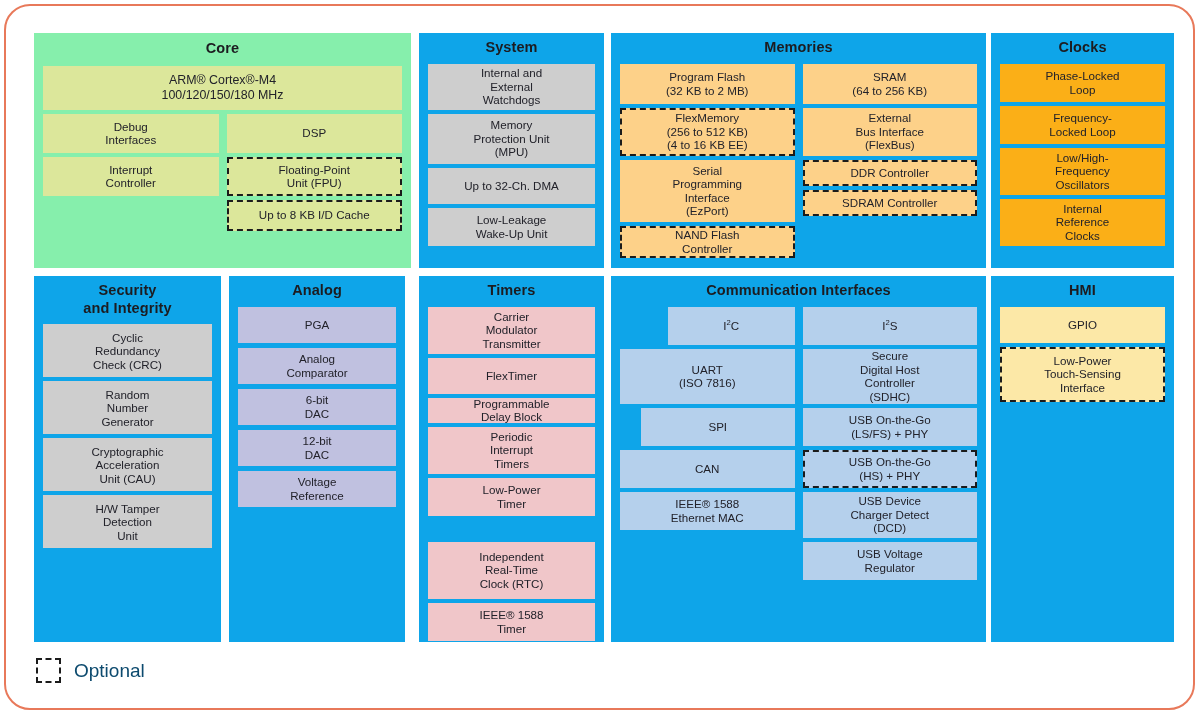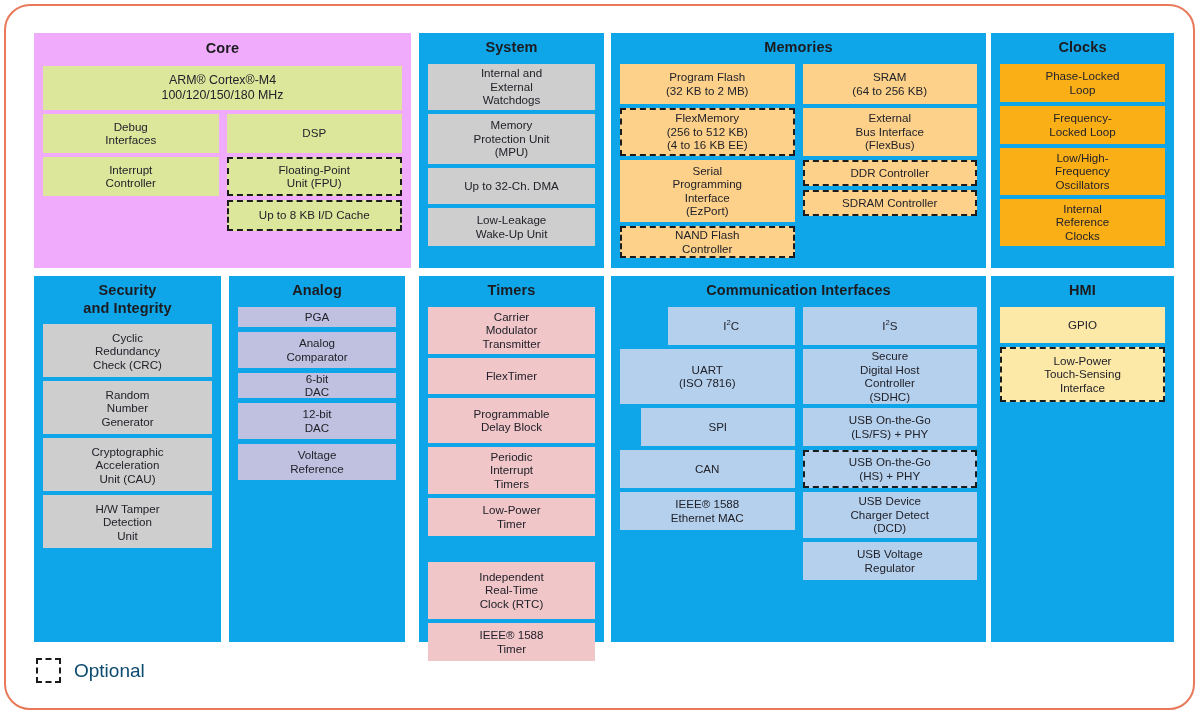--- a/index.html
+++ b/index.html
@@ -26,21 +26,21 @@
   .row { position: absolute; left: 0; width: 1140px; }
   #row-top    { top: 0;   height: 235px; }
   #row-bottom { top: 243px; height: 366px; }
 
   .panel {
     position: absolute;
     top: 0;
     background: #0ea5e9;
     padding: 0 9px;
   }
-  .panel.green { background: #f0abfc; }
+  .panel.green { background: #86efac; }
 
   .panel-title {
     text-align: center;
     font-size: 14.5px;
     font-weight: bold;
     color: #1c1c20;
     line-height: 1.22;
     padding-top: 6px;
     padding-bottom: 7px;
     letter-spacing: .1px;
@@ -161,34 +161,34 @@
           <div class="blk c-sec" style="height:53px;">Cyclic<br>Redundancy<br>Check (CRC)</div>
           <div class="blk c-sec" style="height:53px;">Random<br>Number<br>Generator</div>
           <div class="blk c-sec" style="height:53px;">Cryptographic<br>Acceleration<br>Unit (CAU)</div>
           <div class="blk c-sec" style="height:53px;">H/W Tamper<br>Detection<br>Unit</div>
         </div>
       </div>
 
       <div class="panel" id="panel-analog" style="left:195px;width:176px;height:366px;">
         <div class="panel-title">Analog</div>
         <div class="col" style="gap:5px;">
-          <div class="blk c-ana" style="height:20px;">PGA</div>
+          <div class="blk c-ana" style="height:36px;">PGA</div>
           <div class="blk c-ana" style="height:36px;">Analog<br>Comparator</div>
-          <div class="blk c-ana" style="height:25px;">6-bit<br>DAC</div>
+          <div class="blk c-ana" style="height:36px;">6-bit<br>DAC</div>
           <div class="blk c-ana" style="height:36px;">12-bit<br>DAC</div>
           <div class="blk c-ana" style="height:36px;">Voltage<br>Reference</div>
         </div>
       </div>
 
       <div class="panel" id="panel-timers" style="left:385px;width:185px;height:366px;">
         <div class="panel-title">Timers</div>
         <div class="col">
           <div class="blk c-tim" style="height:47px;">Carrier<br>Modulator<br>Transmitter</div>
           <div class="blk c-tim" style="height:36px;">FlexTimer</div>
-          <div class="blk c-tim" style="height:45px;">Programmable<br>Delay Block</div>
+          <div class="blk c-tim" style="height:25px;">Programmable<br>Delay Block</div>
           <div class="blk c-tim" style="height:47px;">Periodic<br>Interrupt<br>Timers</div>
           <div class="blk c-tim" style="height:38px;">Low-Power<br>Timer</div>
           <div class="blk c-tim" style="height:57px;margin-top:22px;">Independent<br>Real-Time<br>Clock (RTC)</div>
           <div class="blk c-tim" style="height:38px;">IEEE® 1588<br>Timer</div>
         </div>
       </div>
 
       <div class="panel" id="panel-communication" style="left:577px;width:375px;height:366px;">
         <div class="panel-title">Communication Interfaces</div>
         <div class="cols">

